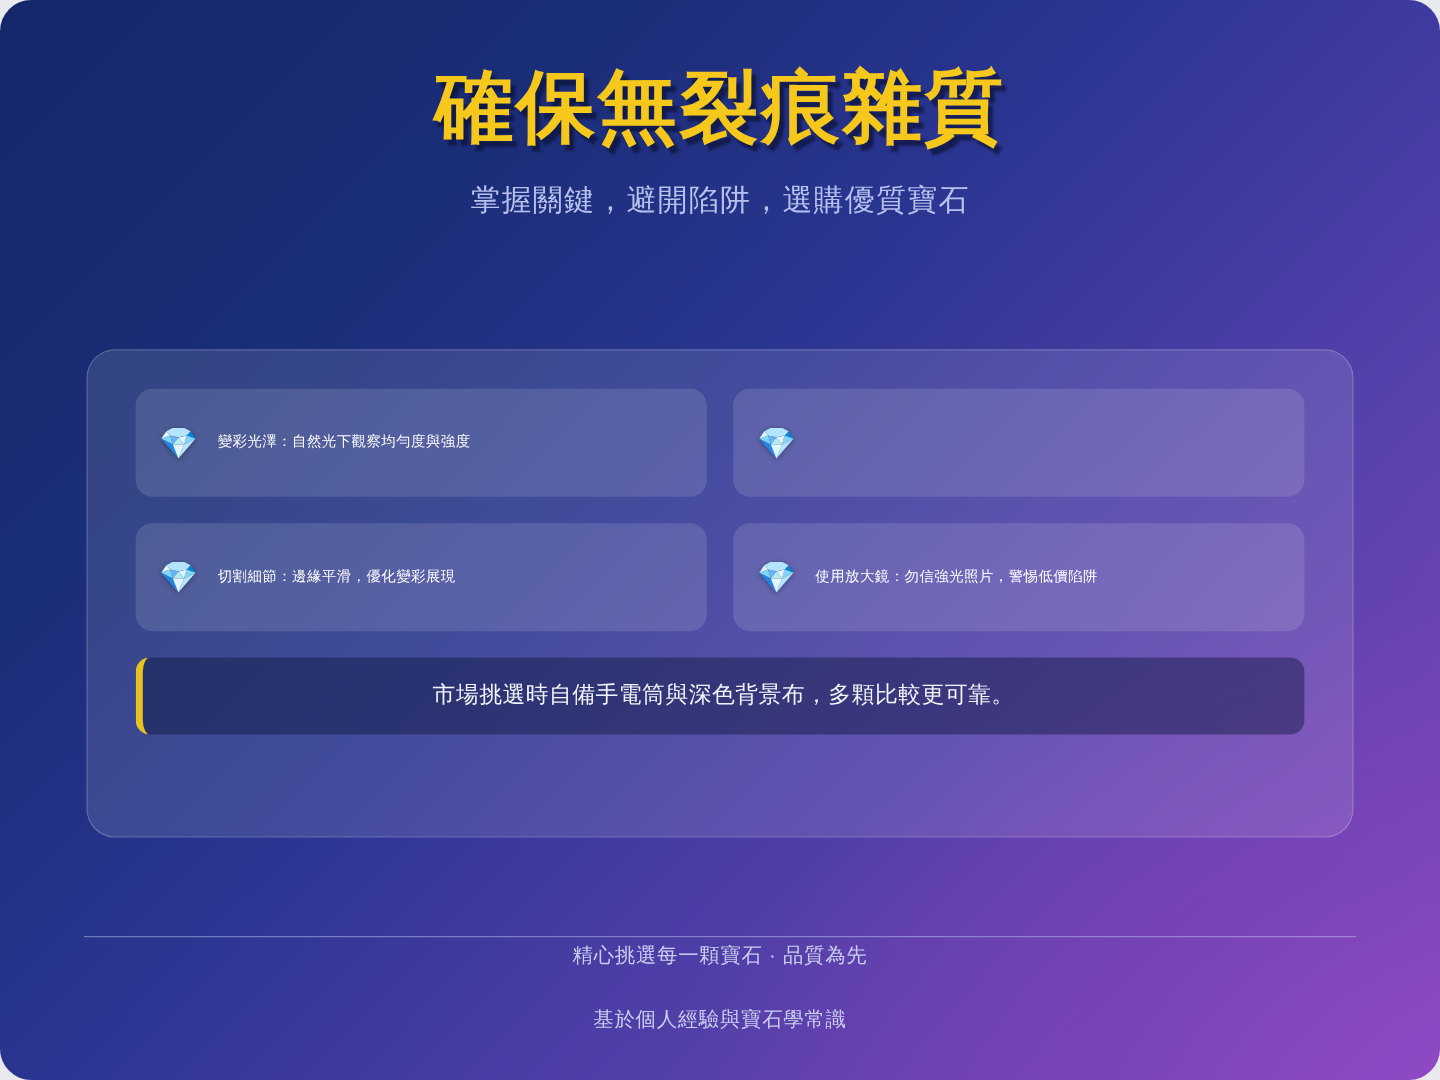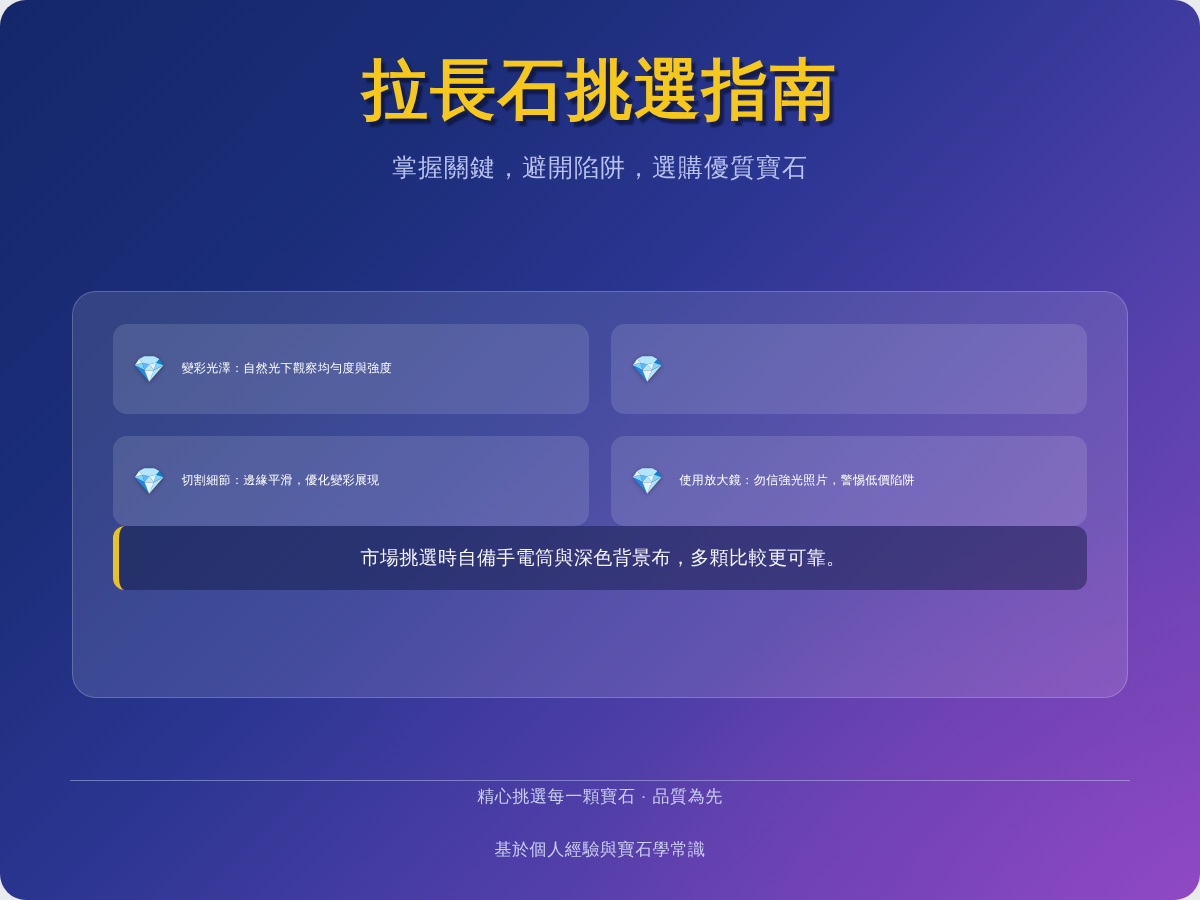--- a/index.html
+++ b/index.html
@@ -85,20 +85,21 @@
 
   .card-text {
     font-size: 12px;
     line-height: 1.45;
     color: #ffffff;
     letter-spacing: 0.4px;
   }
 
   
   .note {
+    margin-top: 22px;
     position: relative;
     min-height: 64px;
     display: flex;
     align-items: center;
     justify-content: center;
     text-align: center;
     padding: 14px 26px;
     border-radius: 12px;
     background: rgba(14,22,62,0.45);
     border-left: 6px solid #e8c320;
@@ -134,21 +135,21 @@
     letter-spacing: 0.6px;
   }
   .footer-line.first { margin-top: 22px; }
 </style>
 </head>
 <body>
 
 <div id="slide">
 
   <div class="header">
-    <div class="title">拉長石挑選指南</div>
+    <div class="title">確保無裂痕雜質</div>
     <div class="subtitle">掌握關鍵，避開陷阱，選購優質寶石</div>
   </div>
 
   <div class="panel">
 
     <div class="grid">
 
       <div class="card">
         <span class="card-icon">💎</span>
         <span class="card-text">變彩光澤：自然光下觀察均勻度與強度</span>

